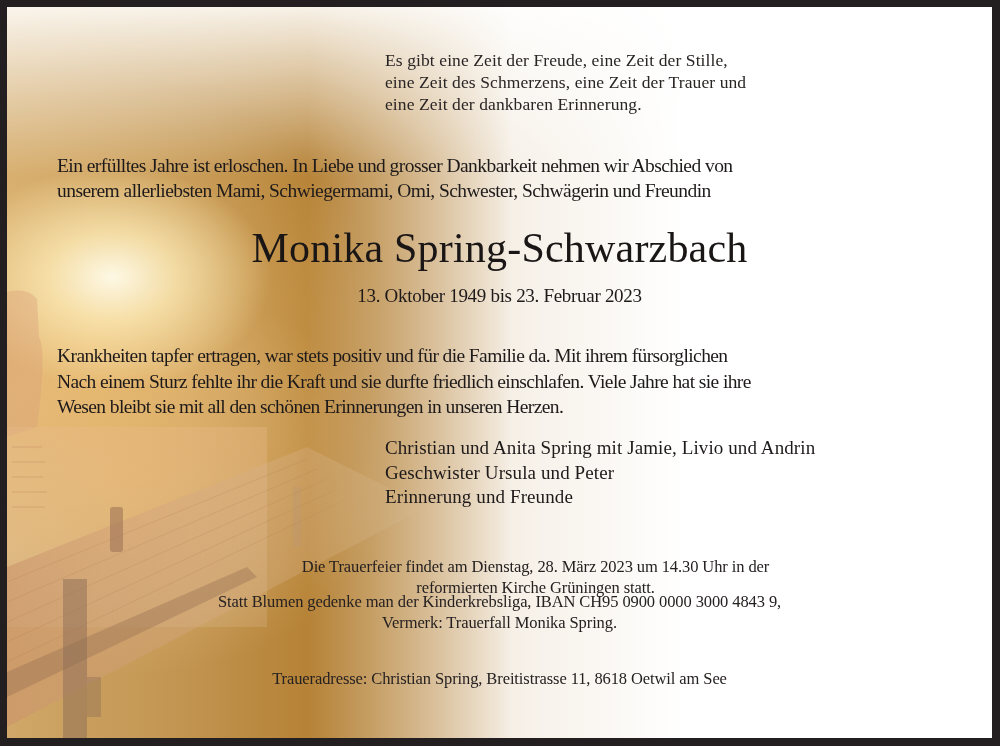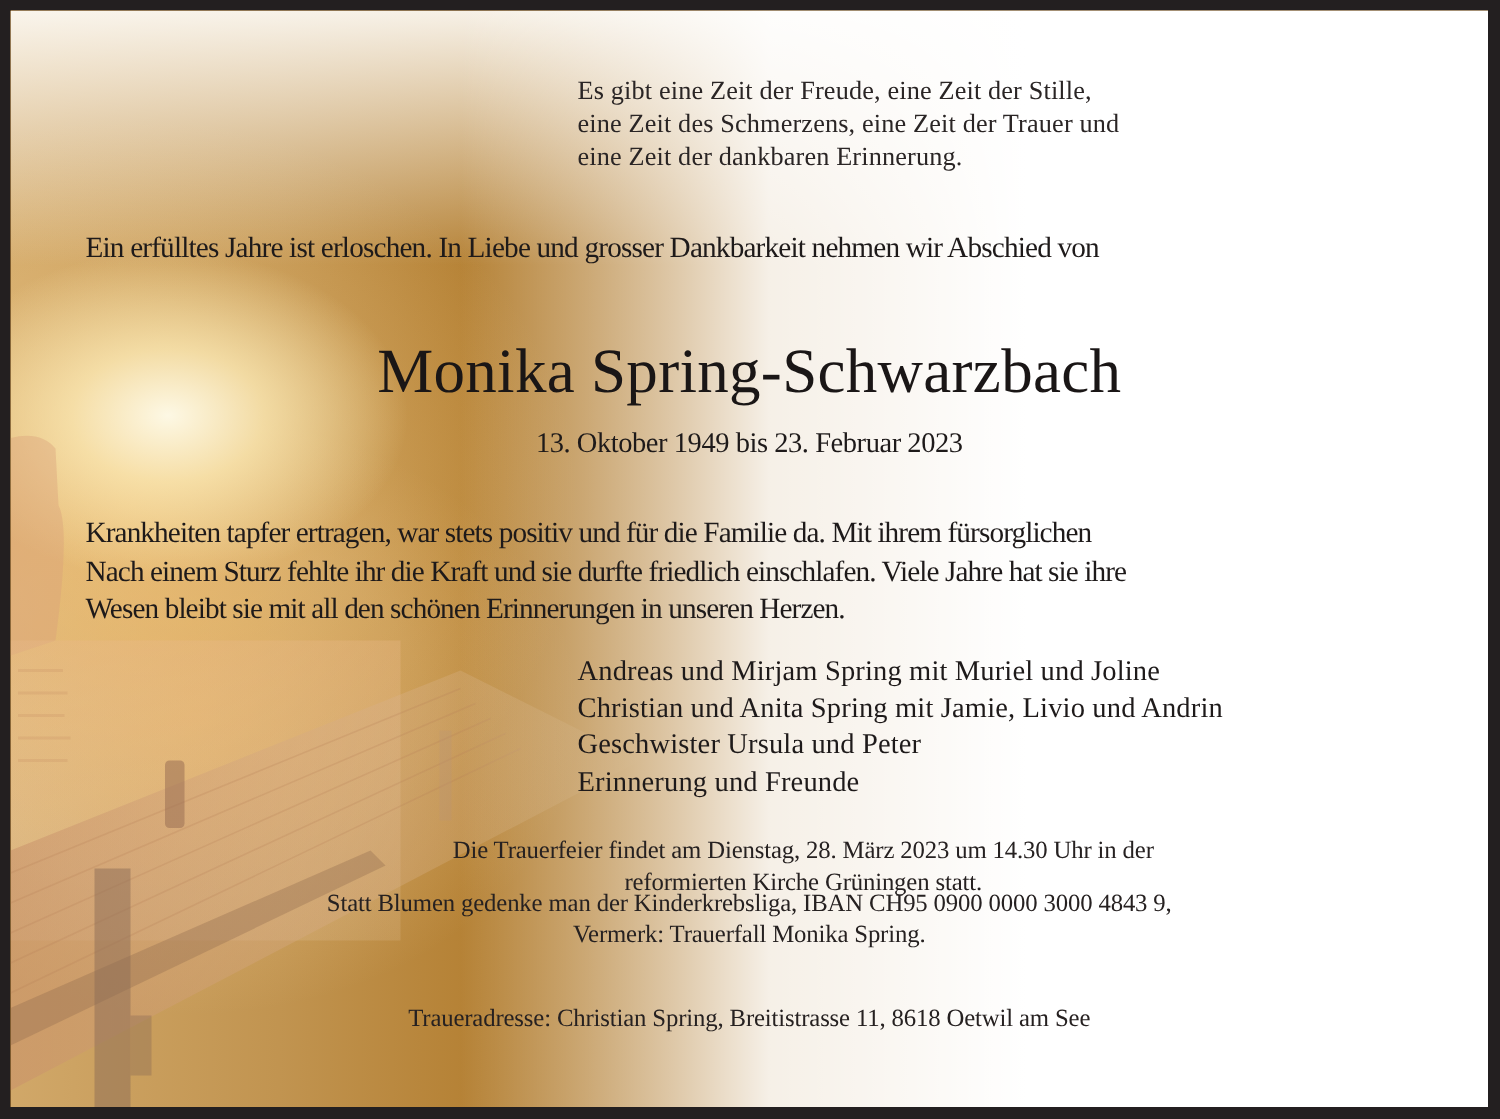--- a/index.html
+++ b/index.html
@@ -126,33 +126,33 @@
 
   <div class="text-layer">
     <div class="quote">
       <div>Es gibt eine Zeit der Freude, eine Zeit der Stille,</div>
       <div>eine Zeit des Schmerzens, eine Zeit der Trauer und</div>
       <div>eine Zeit der dankbaren Erinnerung.</div>
     </div>
 
     <div class="intro">
       <div>Ein erfülltes Jahre ist erloschen. In Liebe und grosser Dankbarkeit nehmen wir Abschied von</div>
+      <div>unserem allerliebsten Mami, Schwiegermami, Omi, Schwester, Schwägerin und Freundin</div>
     </div>
 
     <div class="name">Monika Spring-Schwarzbach</div>
     <div class="dates">13. Oktober 1949 bis 23. Februar 2023</div>
 
     <div class="body-text">
       <div>Krankheiten tapfer ertragen, war stets positiv und für die Familie da. Mit ihrem fürsorglichen</div>
       <div>Nach einem Sturz fehlte ihr die Kraft und sie durfte friedlich einschlafen. Viele Jahre hat sie ihre</div>
       <div>Wesen bleibt sie mit all den schönen Erinnerungen in unseren Herzen.</div>
     </div>
 
     <div class="family">
-      <div>Andreas und Mirjam Spring mit Muriel und Joline</div>
       <div>Christian und Anita Spring mit Jamie, Livio und Andrin</div>
       <div>Geschwister Ursula und Peter</div>
       <div>Erinnerung und Freunde</div>
     </div>
 
     <div class="info service">
       <div>Die Trauerfeier findet am Dienstag, 28. März 2023 um 14.30 Uhr in der</div>
       <div>reformierten Kirche Grüningen statt.</div>
     </div>
 

